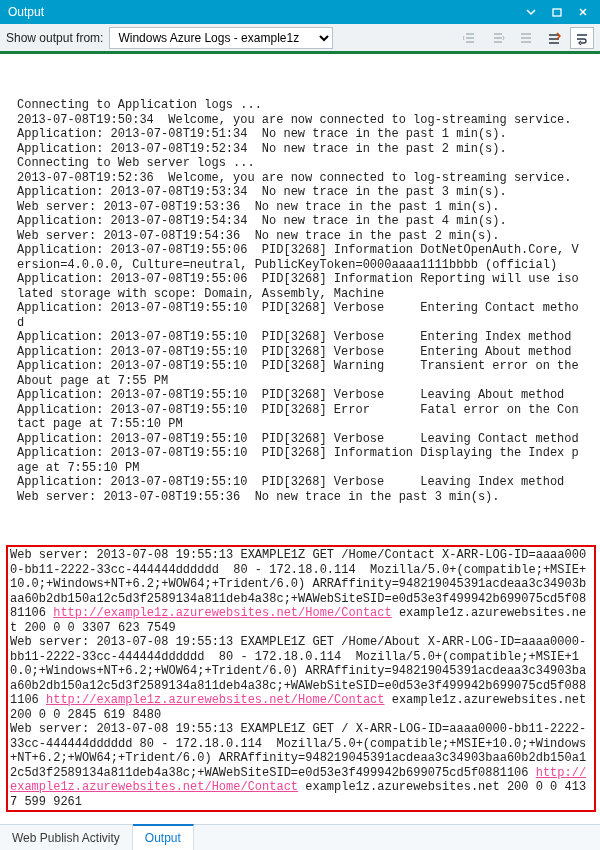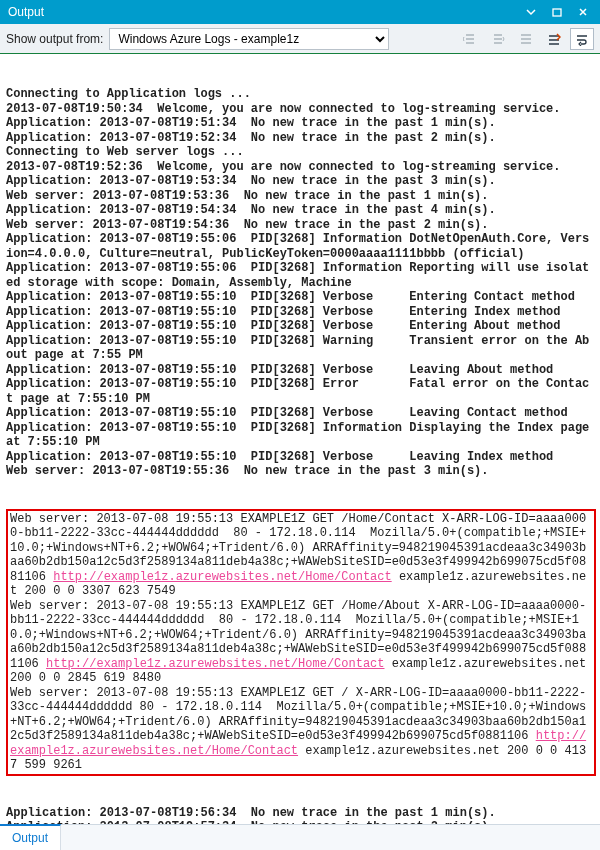--- a/index.html
+++ b/index.html
@@ -28,27 +28,27 @@
     color: #fff; font-size: 11px;
   }
   .titlebar .winbtn svg { stroke: #fff; }
   .toolbar {
     background: #eef2f5;
     height: 30px;
     display: flex;
     align-items: center;
     padding: 0 6px;
     gap: 4px;
-    border-bottom: 1px solid #15803d;
+    border-bottom: 3px solid #15803d;
   }
   .toolbar .lbl { font-size: 12px; color: #222; margin-right: 2px; }
   .toolbar select {
     font-size: 12px;
     height: 22px;
-    width: 280px;
+    width: 224px;
     border: 1px solid #b9c2ca;
     background: #fff;
     padding: 1px 4px;
   }
   .toolbar .spacer { flex: 1; }
   .toolbar .tbtn {
     width: 24px; height: 22px;
     display: flex; align-items: center; justify-content: center;
     border: 1px solid transparent;
     color: #6a7b8c;
@@ -59,21 +59,21 @@
     flex: 1;
     overflow: auto;
     font-family: Consolas, "Courier New", monospace;
     font-size: 12px;
     line-height: 14.5px;
     color: #222;
     padding: 4px 4px 6px 6px;
     white-space: pre-wrap;
     word-break: break-all;
   }
-  .content .block { margin: 0; font-weight: bold; }
+  .content .block { margin: 11px; }
   .content .hl-box {
     border: 2px solid #e30000;
     padding: 1px 2px;
     margin: 1px 0;
   }
   .content a.loglink { color: #ec4899; text-decoration: underline; }
   .tabs {
     border-top: 1px solid #cfd9e2;
     background: #f5f8fb;
     height: 26px;
@@ -180,14 +180,15 @@
 Application: 2013-07-08T19:55:10  PID[3268] Verbose     Leaving Index method
 Web server: 2013-07-08T19:55:36  No new trace in the past 3 min(s).</div>
   <div class="hl-box" id="log-hl"><div><span>Web server: 2013-07-08 19:55:13 EXAMPLE1Z GET /Home/Contact X-ARR-LOG-ID=aaaa0000-bb11-2222-33cc-444444dddddd  80 - 172.18.0.114  Mozilla/5.0+(compatible;+MSIE+10.0;+Windows+NT+6.2;+WOW64;+Trident/6.0) ARRAffinity=948219045391acdeaa3c34903baa60b2db150a12c5d3f2589134a811deb4a38c;+WAWebSiteSID=e0d53e3f499942b699075cd5f0881106 </span><a class="loglink" href="#">http://</a><a class="loglink" href="#">example1z.azurewebsites.net/Home/Contact</a><span> example1z.azurewebsites.net 200 0 0 3307 623 7549</span></div><div><span>Web server: 2013-07-08 19:55:13 EXAMPLE1Z GET /Home/About X-ARR-LOG-ID=aaaa0000-bb11-2222-33cc-444444dddddd  80 - 172.18.0.114  Mozilla/5.0+(compatible;+MSIE+10.0;+Windows+NT+6.2;+WOW64;+Trident/6.0) ARRAffinity=948219045391acdeaa3c34903baa60b2db150a12c5d3f2589134a811deb4a38c;+WAWebSiteSID=e0d53e3f499942b699075cd5f0881106 </span><a class="loglink" href="#">http://</a><a class="loglink" href="#">example1z.azurewebsites.net/Home/Contact</a><span> example1z.azurewebsites.net 200 0 0 2845 619 8480</span></div><div><span>Web server: 2013-07-08 19:55:13 EXAMPLE1Z GET / X-ARR-LOG-ID=aaaa0000-bb11-2222-33cc-444444dddddd 80 - 172.18.0.114  Mozilla/5.0+(compatible;+MSIE+10.0;+Windows+NT+6.2;+WOW64;+Trident/6.0) ARRAffinity=948219045391acdeaa3c34903baa60b2db150a12c5d3f2589134a811deb4a38c;+WAWebSiteSID=e0d53e3f499942b699075cd5f0881106 </span><a class="loglink" href="#">http://</a><a class="loglink" href="#">example1z.azurewebsites.net/Home/Contact</a><span> example1z.azurewebsites.net 200 0 0 4137 599 9261</span></div></div>
   <div class="block" id="log-post">Application: 2013-07-08T19:56:34  No new trace in the past 1 min(s).
 Application: 2013-07-08T19:57:34  No new trace in the past 2 min(s).
 Web server: 2013-07-08T19:57:36  No new trace in the past 1 min(s).
 </div>
 </div>
 
 <div class="tabs">
+  <div class="tab">Web Publish Activity</div>
   <div class="tab active">Output</div>
 </div>
 
 </body></html>

